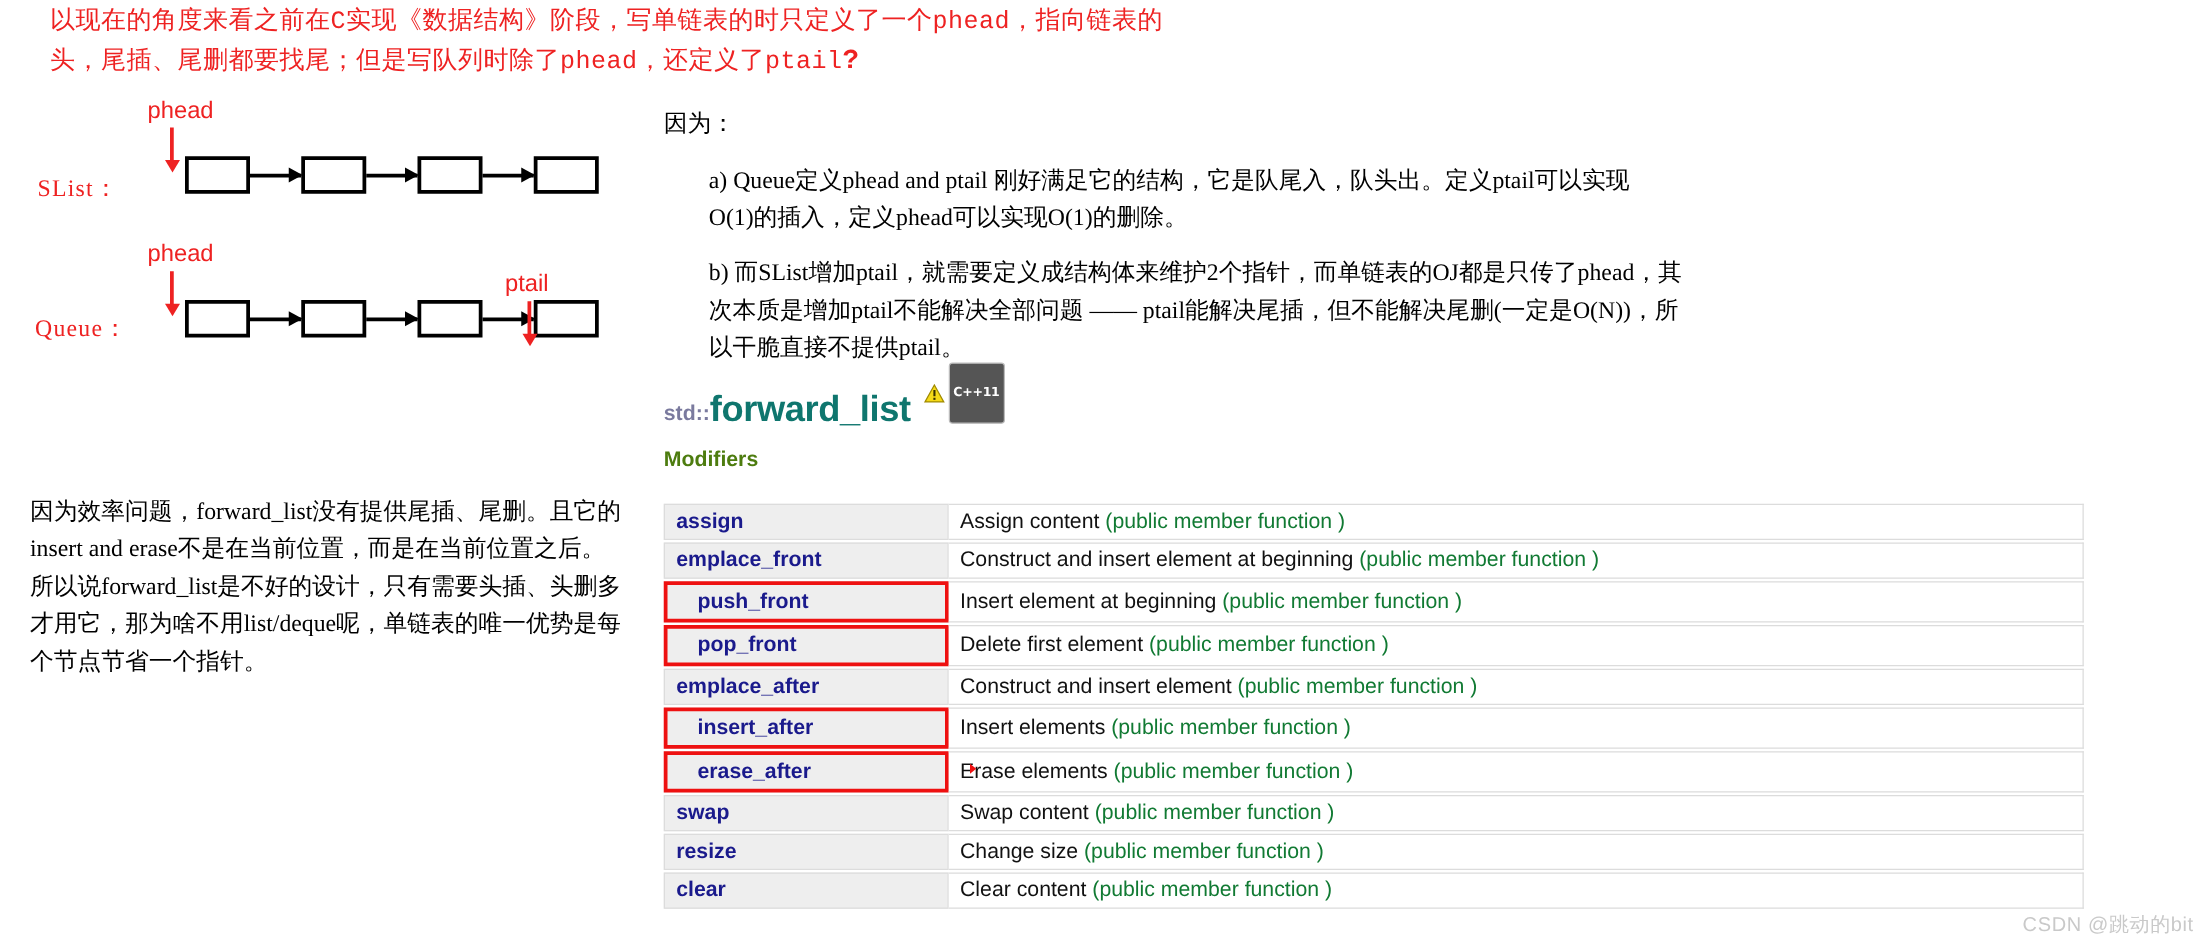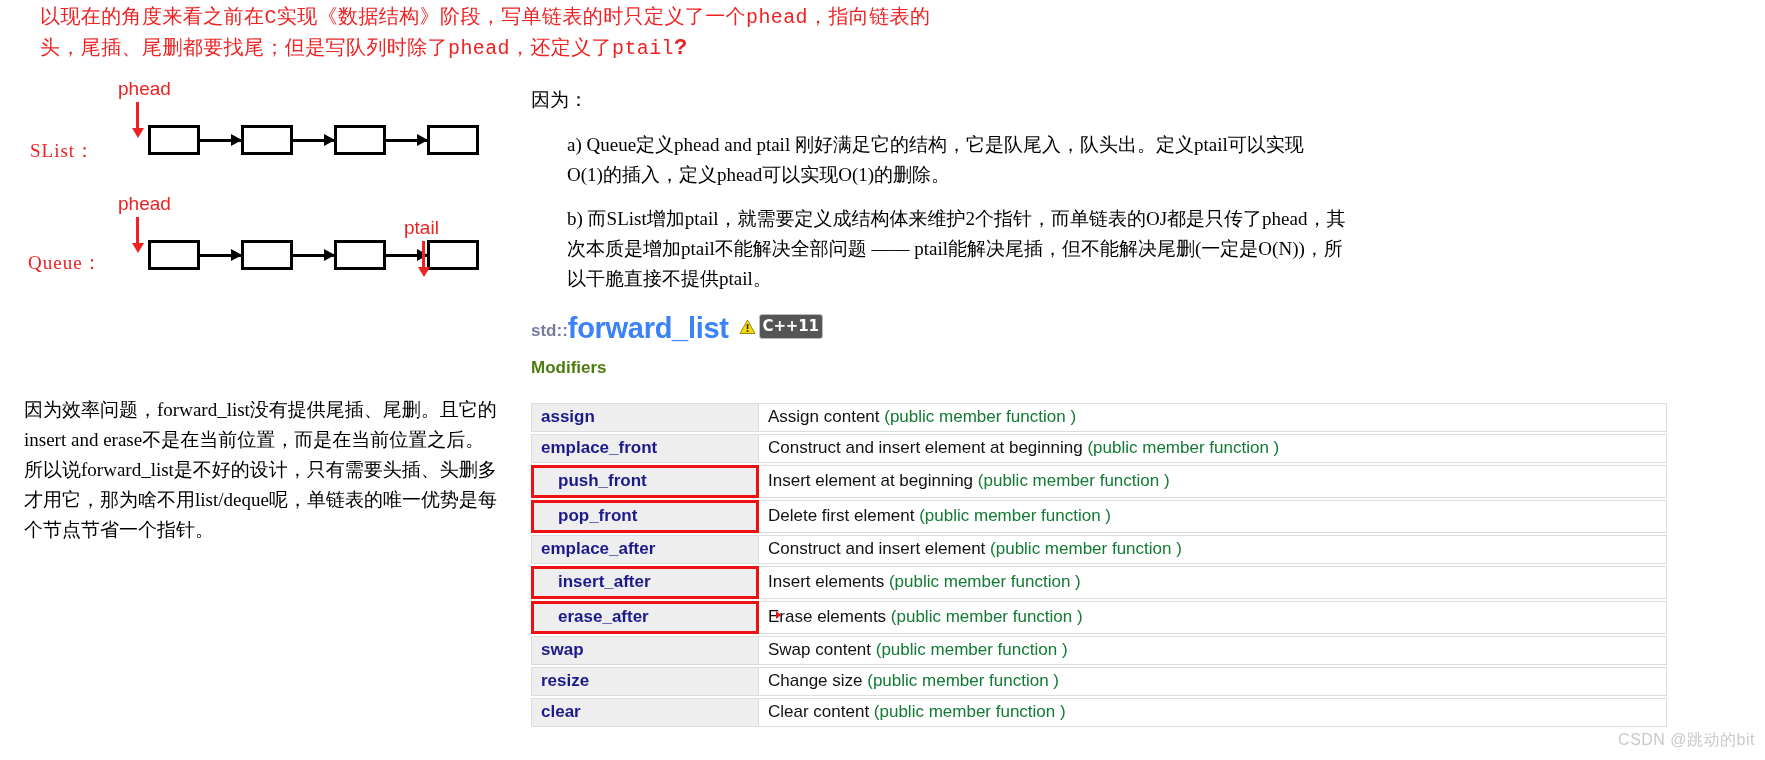--- a/index.html
+++ b/index.html
@@ -157,41 +157,41 @@
     height: 36px;
   }
   .api-title .ns {
     color: #7a7a9e;
     font-weight: bold;
     font-size: 17px;
     line-height: 20px;
     padding-bottom: 3px;
   }
   .api-title .nm {
-    color: #3b82f6;
+    color: #0f766e;
     font-weight: bold;
     font-size: 29px;
     line-height: 31px;
     letter-spacing: -0.3px;
   }
   .badge-wrap {
     display: flex;
     align-items: center;
     margin-left: 10px;
     padding-bottom: 5px;
   }
   .warn-tri { margin-right: 3px; display: block; }
   .cpp-badge {
     display: inline-block;
     background: #555555;
     color: #ffffff;
-    font-size: 15px;
+    font-size: 10px;
     font-weight: bold;
     line-height: 11px;
-    padding: 6px 3px;
+    padding: 18px 3px;
     border-radius: 3px;
     border: 1px solid #bbb;
     font-family: "DejaVu Sans", sans-serif;
     letter-spacing: -0.2px;
   }
 
   
   .sec-title {
     font-weight: bold;
     font-size: 17px;

